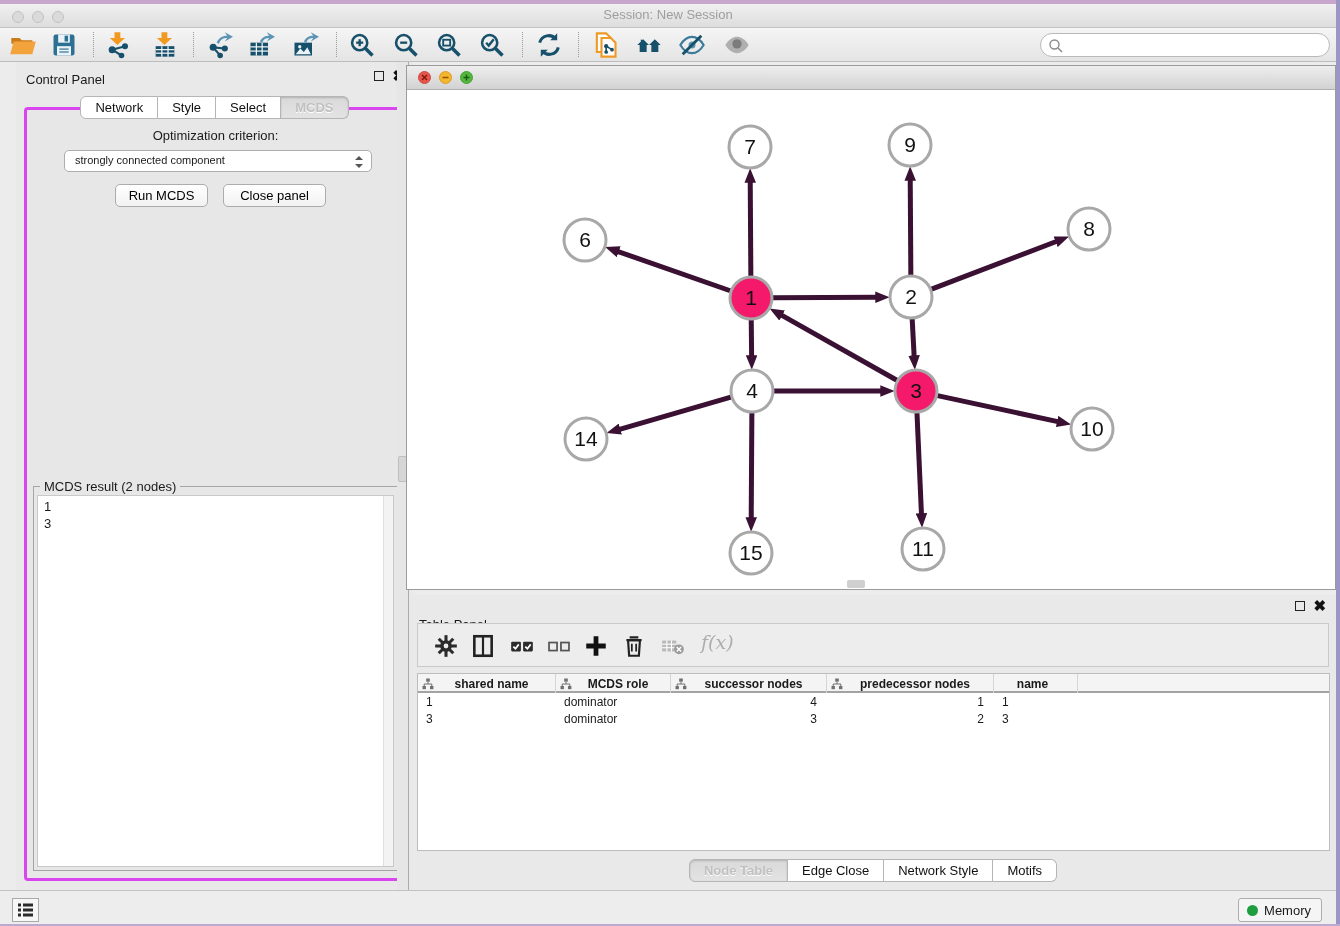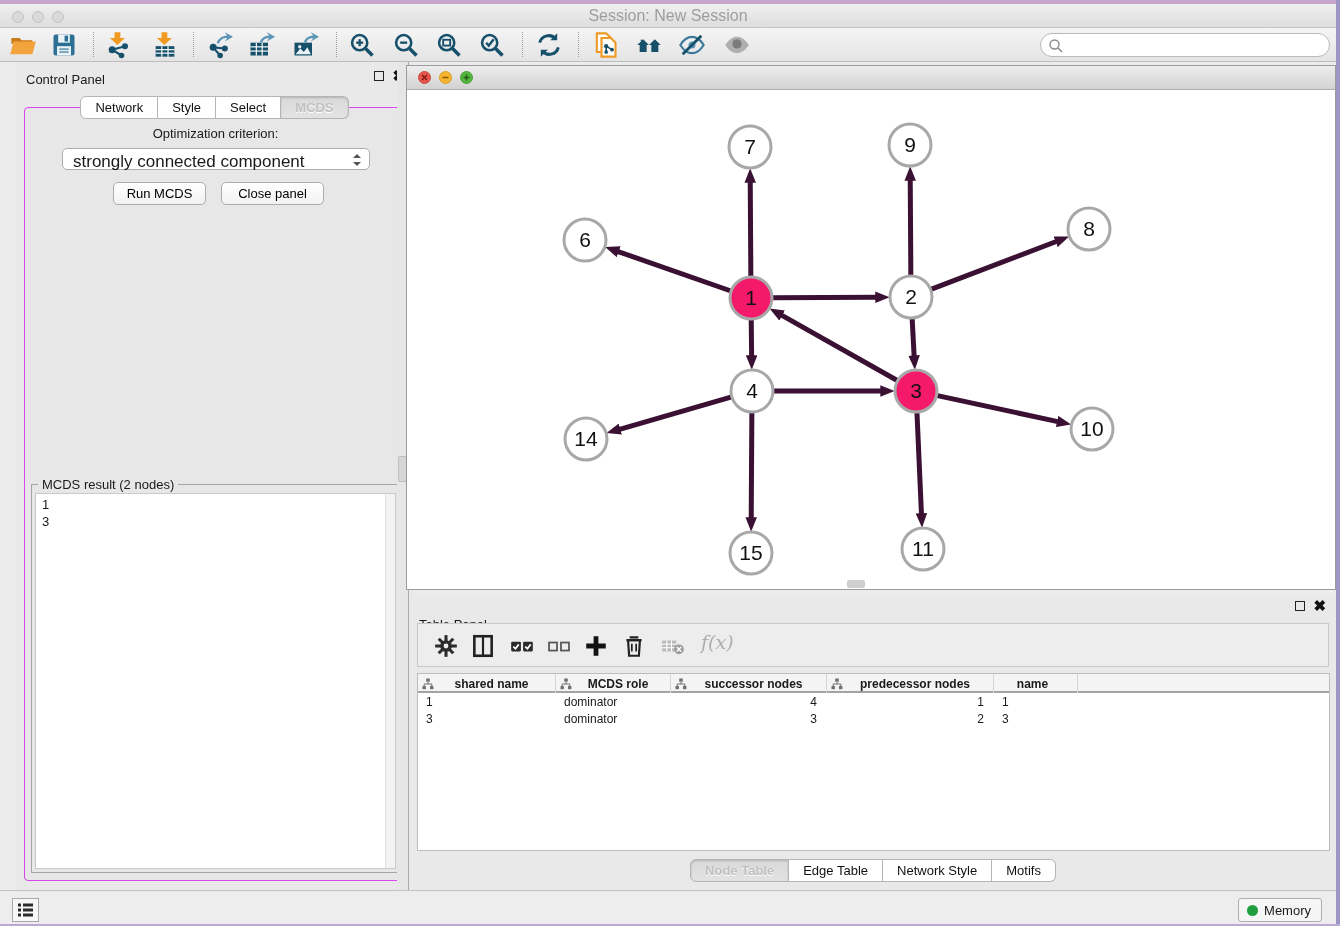--- a/index.html
+++ b/index.html
@@ -18,21 +18,21 @@
   .edge-bottom { position:absolute; left:0; bottom:0; width:1340px; height:2px; background:#BCA9D1; z-index:50;}
 
   
   .titlebar {
     position:absolute; left:0; top:4px; width:1336px; height:24px;
     background:linear-gradient(#F0F0F0,#DDDDDD);
     border-bottom:1px solid #C3C3C3;
   }
   .titlebar .title {
     position:absolute; left:0; right:0; top:3px; text-align:center;
-    color:#9E9E9E; font-size:16px;
+    color:#9E9E9E; font-size:13px;
   }
   .tl-dot { position:absolute; top:7px; width:12px; height:12px; border-radius:50%;
     background:#DADADA; border:1px solid #C2C2C2; }
 
   
   .toolbar {
     position:absolute; left:0; top:28px; width:1336px; height:34px;
     background:linear-gradient(#F5F5F5,#E4E4E4);
     border-bottom:1px solid #BDBDBD;
   }
@@ -62,28 +62,28 @@
     height:23px; padding:0 14px; background:#FFFFFF; border:1px solid #B5B5B5;
     border-left-width:0; font-size:13px; line-height:21px; color:#111; cursor:default;
   }
   .tab:first-child { border-left-width:1px; border-radius:6px 0 0 6px; }
   .tab:last-child  { border-radius:0 6px 6px 0; }
   .tab.sel { background:linear-gradient(#D9D9D9,#E3E3E3); color:#C0C0C0;
     text-shadow:0 1px 0 #fff; box-shadow:inset 0 1px 2px rgba(0,0,0,.18);font-weight:bold; }
 
   .cp-content {
     position:absolute; left:8px; right:6px; top:45px; bottom:9px;
-    background:#E7E7E7; border:1px solid #d946ef; border-radius:4px;
+    background:#E7E7E7; border:3px solid #d946ef; border-radius:4px;
   }
   .opt-label { position:absolute; left:0; right:0; top:18px; text-align:center; font-size:13px; }
   .dropdown {
     position:absolute; left:37px; top:40px; width:308px; height:22px;
     background:#FFFFFF; border:1px solid #ADADAD; border-radius:5px;
   }
-  .dropdown .val { position:absolute; left:10px; top:3px; font-size:17px; }
+  .dropdown .val { position:absolute; left:10px; top:3px; font-size:11px; }
   .dropdown svg { position:absolute; right:6px; top:3px; }
   .btn {
     position:absolute; height:23px; background:linear-gradient(#FFFFFF,#F2F2F2);
     border:1px solid #ACACAC; border-radius:5px; font-size:13px;
     text-align:center; line-height:21px; cursor:default;
   }
   .result-group {
     position:absolute; left:6px; right:6px; top:376px; bottom:7px;
     border:1px solid #A5A5A5;
   }
@@ -550,21 +550,21 @@
       <div class="td al" style="width:138px">3</div>
       <div class="td al" style="width:115px">dominator</div>
       <div class="td ar" style="width:156px">3</div>
       <div class="td ar" style="width:167px">2</div>
       <div class="td al" style="width:84px">3</div>
     </div>
   </div>
 
   <div class="tp-tabs">
     <span class="tab sel">Node Table</span>
-    <span class="tab">Edge Table</span>
+    <span class="tab">Edge Close</span>
     <span class="tab">Network Style</span>
     <span class="tab">Motifs</span>
   </div>
 </div>
 
 <div class="statusbar">
   <span class="list-btn">
     <svg width="25" height="22" viewBox="0 0 25 22">
       <g fill="#2B2B2B">
           <rect x="5" y="4.5" width="3" height="3"></rect>

